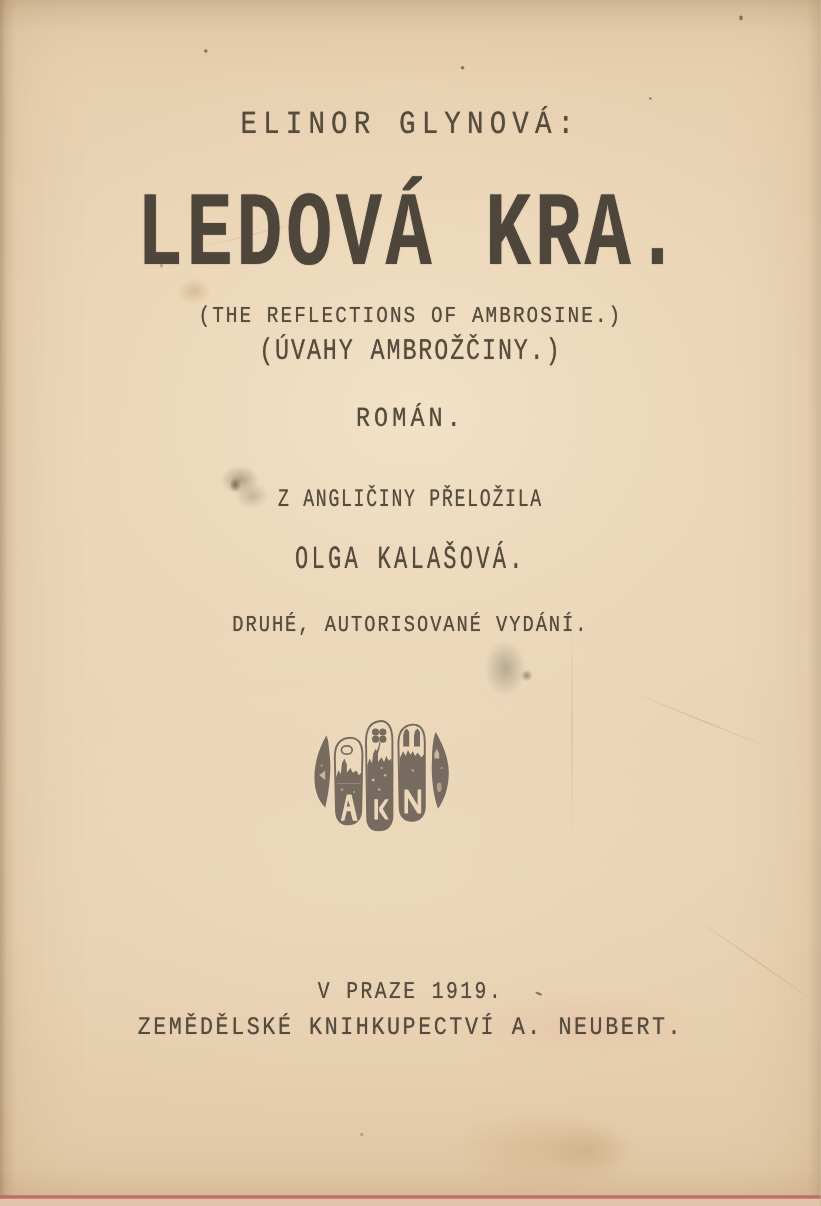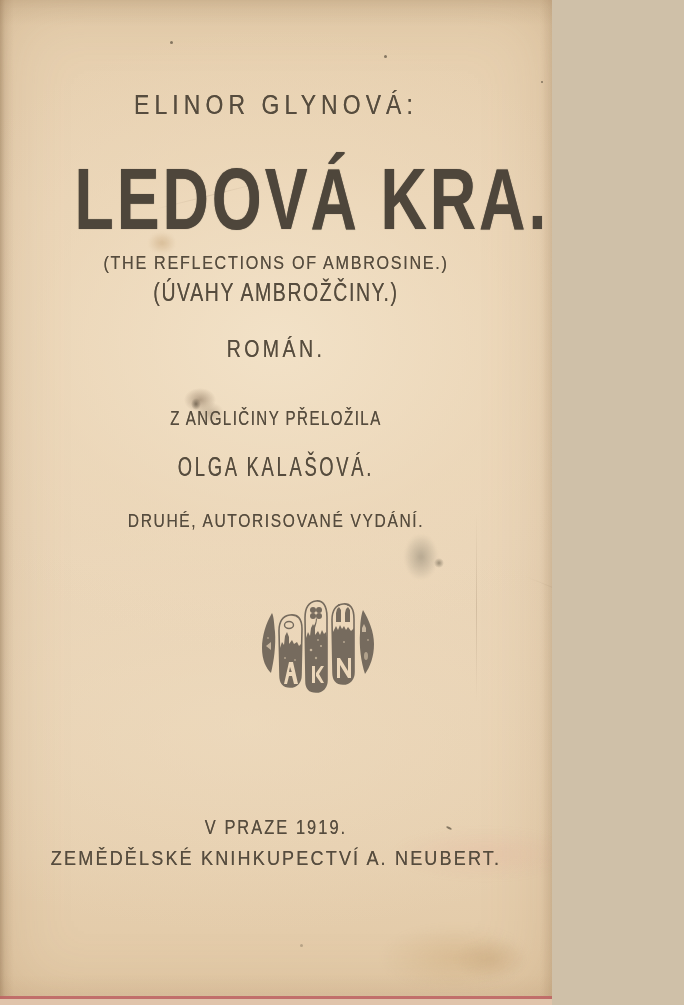--- a/index.html
+++ b/index.html
@@ -1,21 +1,21 @@
 <!DOCTYPE html>
 <html><head>
 <meta charset="utf-8">
 <style>
   html,body{margin:0;padding:0;background:#cfc0a8;}
   .page{
     position:relative;
-    width:552px;height:1005px;
+    width:684px;height:1005px;
     margin:0;
     overflow:hidden;
-    font-family:Liberation Sans, sans-serif;
+    font-family:Liberation Mono, monospace;
     background:
       radial-gradient(ellipse 520px 420px at 50% 34%, rgba(243,227,201,.9) 0%, rgba(238,218,188,.55) 45%, rgba(0,0,0,0) 75%),
       radial-gradient(ellipse 600px 300px at 45% 72%, rgba(240,222,194,.55) 0%, rgba(0,0,0,0) 70%),
       linear-gradient(180deg,#e6cfae 0%,#e9d3b5 20%,#ead5b8 55%,#e6cfaf 85%,#e2c9a6 100%);
   }
   
   .edge-shade{position:absolute;inset:0;pointer-events:none;
     background:
       linear-gradient(90deg, rgba(110,80,50,.30) 0px, rgba(110,80,50,.10) 5px, rgba(0,0,0,0) 14px),
       linear-gradient(270deg, rgba(120,90,60,.12) 0px, rgba(0,0,0,0) 12px),

